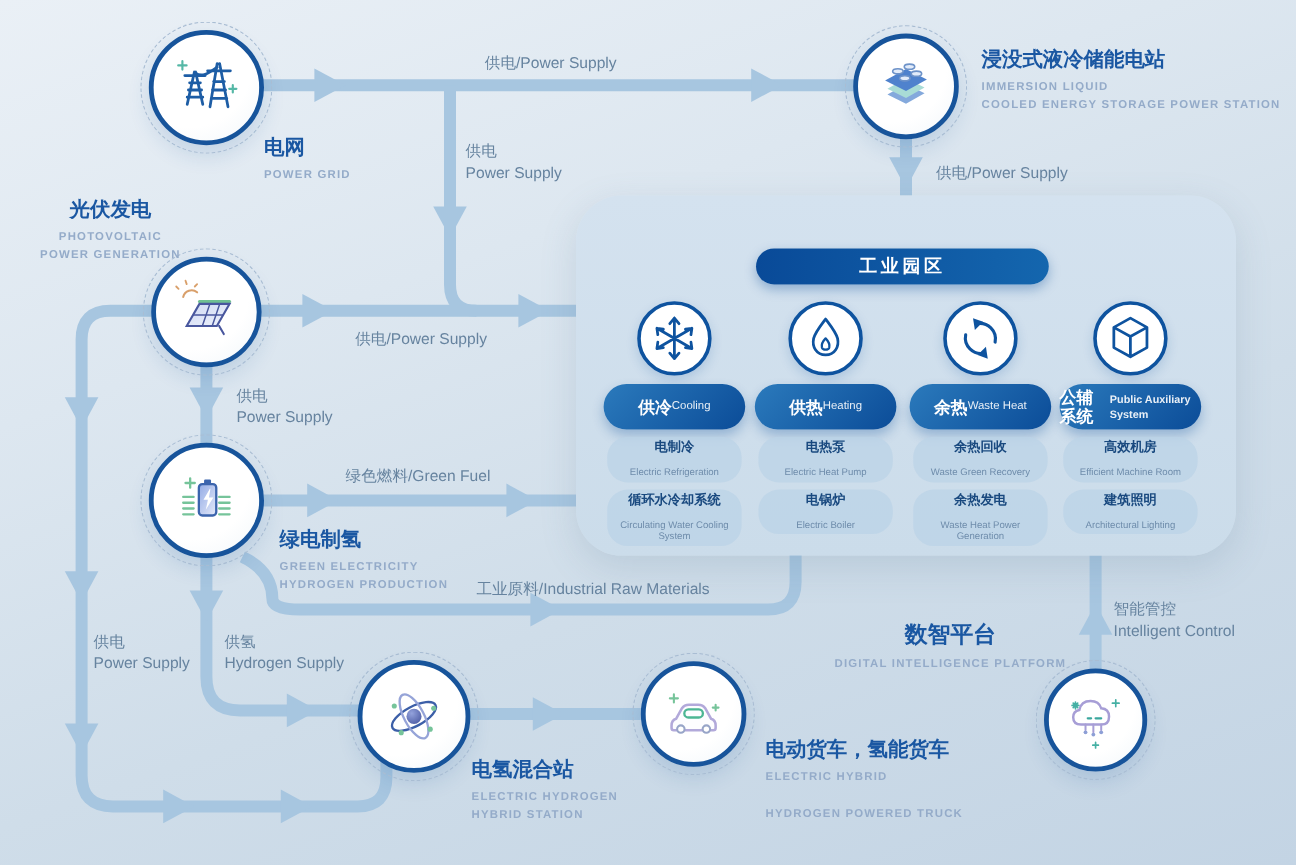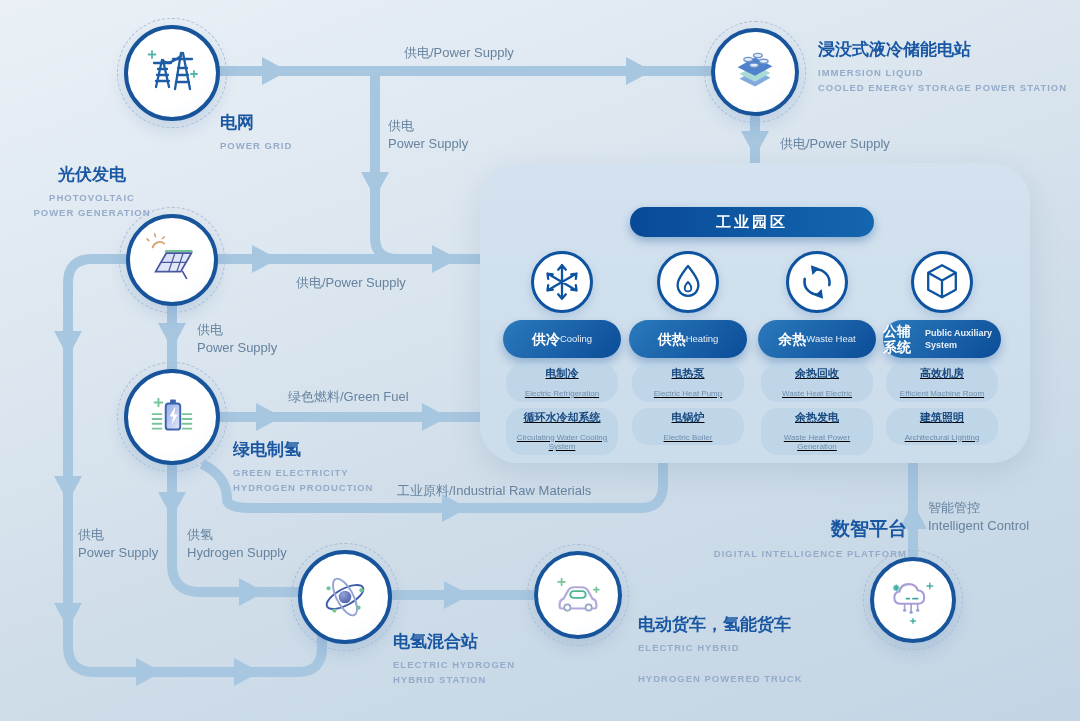--- a/index.html
+++ b/index.html
@@ -22,21 +22,21 @@
     box-shadow:0 4px 10px rgba(9,74,152,.35);}
   .col{position:absolute;top:88px;width:118px;display:flex;flex-direction:column;align-items:center;}
   .col-icon{width:62px;height:62px;border-radius:50%;background:#fff;border:3.5px solid #0e539f;
     display:flex;align-items:center;justify-content:center;box-shadow:0 4px 10px rgba(14,83,159,.18);}
   .cat-pill{margin-top:7px;width:118px;height:38px;border-radius:19px;
     background:linear-gradient(135deg,#2b7abc,#0b4c98);color:#fff;display:flex;flex-direction:row;
     align-items:center;justify-content:center;box-shadow:0 5px 10px rgba(11,76,152,.3);}
   .cat-zh{font-size:14px;font-weight:700;line-height:16px;}
   .cat-en{font-size:9.5px;line-height:12px;opacity:.9;}
   .sub-pill{margin-top:6px;width:112px;min-height:36px;border-radius:17px;background:rgba(187,211,231,.75);
-    display:flex;flex-direction:column;align-items:center;justify-content:center;padding:3px 5px;text-align:center;text-decoration:underline;}
+    display:flex;flex-direction:column;align-items:center;justify-content:center;padding:3px 5px;text-align:center;}
   .sub-zh{font-size:11px;font-weight:700;color:#19497f;line-height:13px;}
   .sub-en{font-size:8px;color:#6e8cab;line-height:9.5px;margin-top:9px;}
 
   
   .node{position:absolute;border-radius:50%;background:radial-gradient(circle at 35% 30%,#ffffff 60%,#f1f6fa);
     border:4px solid #17549b;display:flex;align-items:center;justify-content:center;z-index:3;
     box-shadow:0 8px 18px rgba(23,84,155,.16);}
   .node::after{content:"";position:absolute;inset:-11px;border:1.5px dashed #a9bdd3;border-radius:50%;}
 
   
@@ -139,21 +139,21 @@
           <polygon points="22,8 33,12 24,21" fill="#0e539f" stroke="none"></polygon>
           <polygon points="38,52 27,48 36,39" fill="#0e539f" stroke="none"></polygon>
         </svg>
       </div>
       <div class="cat-pill">
         <div class="cat-zh">余热</div>
         <div class="cat-en">Waste Heat</div>
       </div>
       <div class="sub-pill">
         <div class="sub-zh">余热回收</div>
-        <div class="sub-en">Waste Heat Electric</div>
+        <div class="sub-en">Waste Green Recovery</div>
       </div>
       <div class="sub-pill">
         <div class="sub-zh">余热发电</div>
         <div class="sub-en">Waste Heat Power Generation</div>
       </div>
     </div>
 
     <div class="col" style="left:403px;">
       <div class="col-icon">
         <svg width="46" height="46" viewBox="0 0 60 60" fill="none" stroke="#0e539f" stroke-width="3" stroke-linejoin="round">
@@ -316,21 +316,21 @@
     <div class="nsub">ELECTRIC HYDROGEN</div>
     <div class="nsub" style="margin-top:1px;">HYBRID STATION</div>
   </div>
 
   <div class="nlabel" style="left:638px;top:613px;">
     <div class="ntitle">电动货车，氢能货车</div>
     <div class="nsub">ELECTRIC HYBRID</div>
     <div class="nsub" style="margin-top:17px;">HYDROGEN POWERED TRUCK</div>
   </div>
 
-  <div class="nlabel center" style="left:707px;top:516px;width:200px;text-align:right;">
+  <div class="nlabel center" style="left:692px;top:516px;width:200px;">
     <div class="ntitle big">数智平台</div>
     <div class="nsub">DIGITAL INTELLIGENCE PLATFORM</div>
   </div>
 
   <div class="elabel" style="left:404px;top:44px;">供电/Power Supply</div>
   <div class="elabel" style="left:388px;top:117px;">
     <div>供电</div>
     <div>Power Supply</div>
   </div>
   <div class="elabel" style="left:780px;top:135px;">供电/Power Supply</div>

